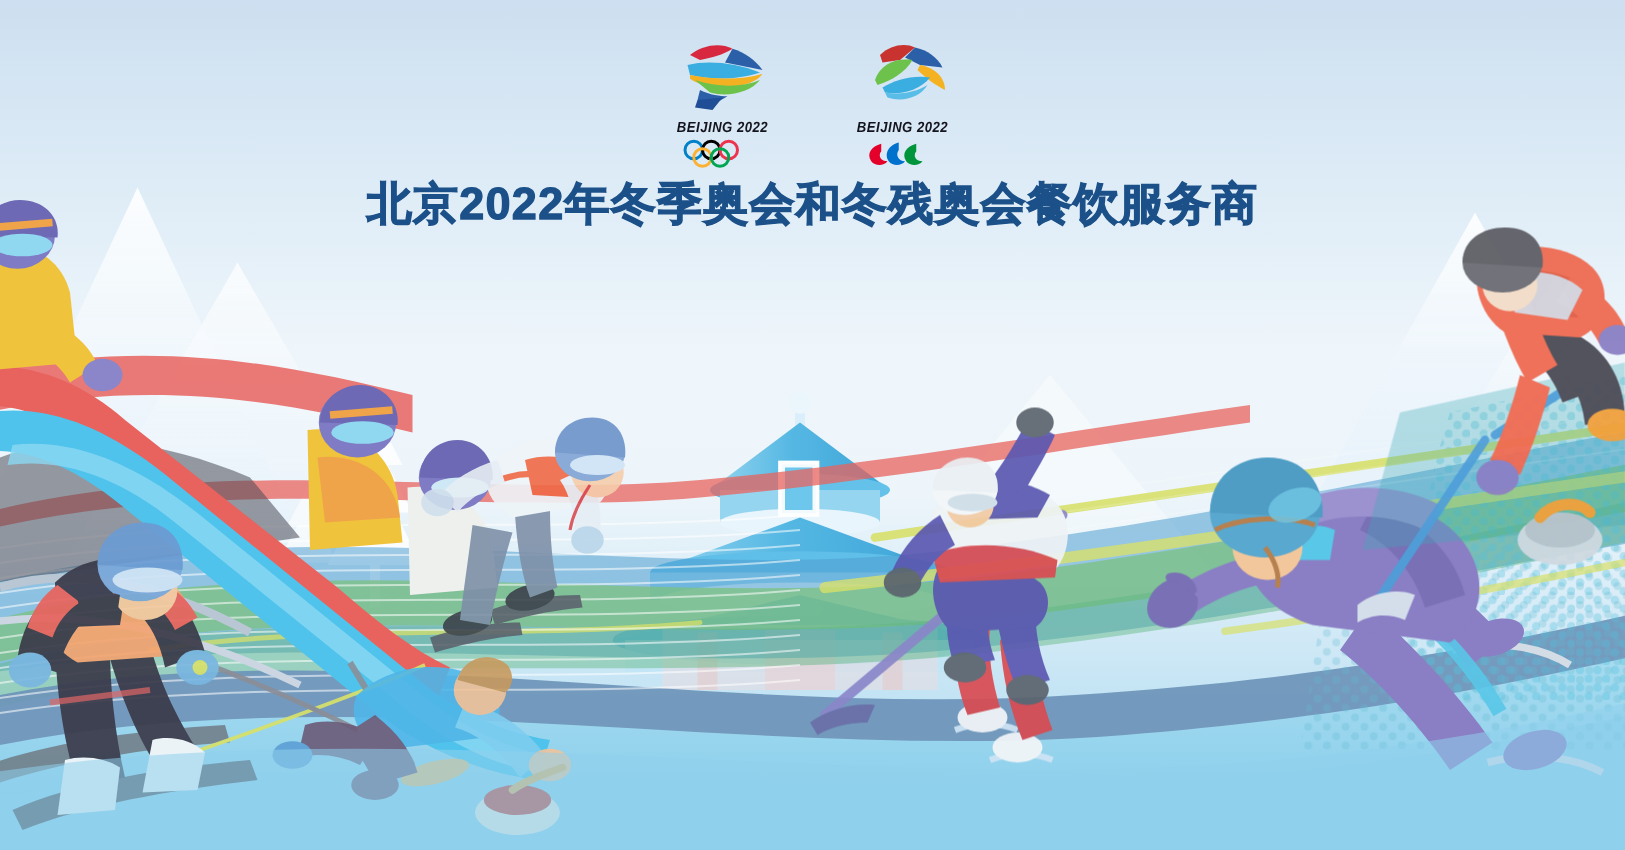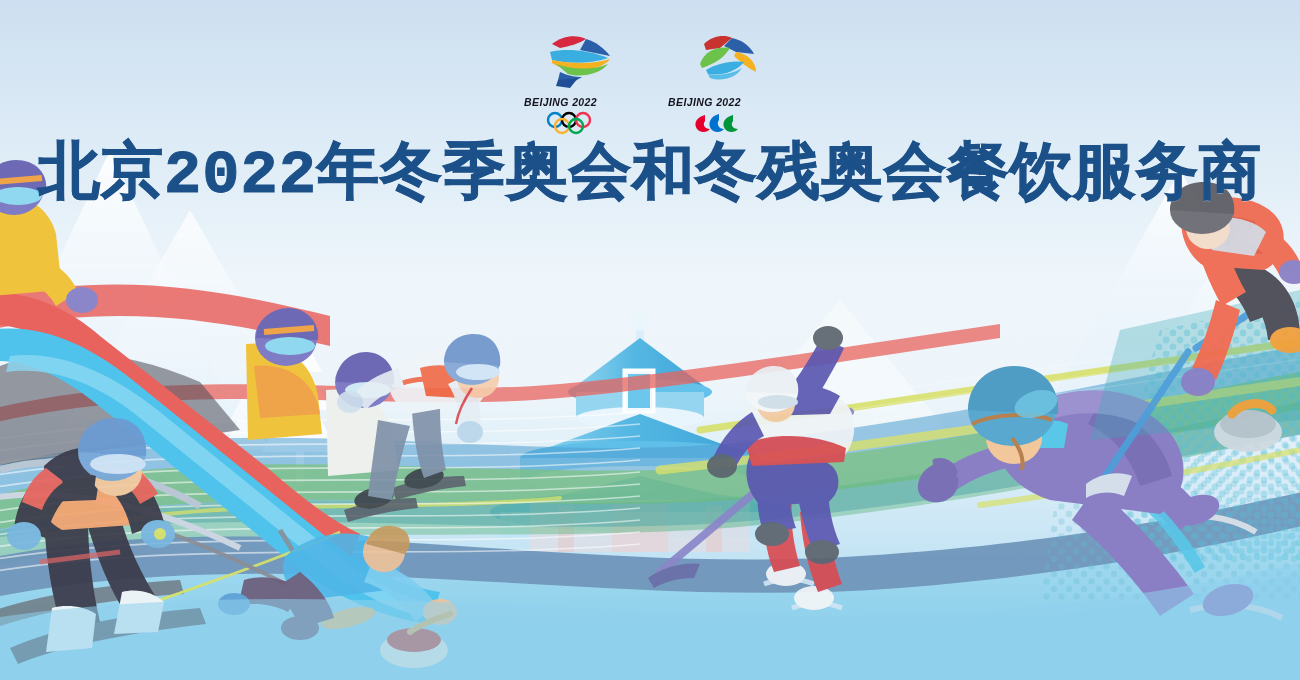--- a/index.html
+++ b/index.html
@@ -16,40 +16,40 @@
     background:linear-gradient(180deg,#cddff0 0%,#dbe9f5 18%,#eef5fb 38%,#f2f7fb 50%,#e6f1f8 62%,#bfe2f3 78%,#9ed7ef 100%);
   }
   #artwork { position:absolute; inset:0; width:1300px; height:680px; display:block; }
 
   
   .emblems {
     position:absolute; top:30px; left:0; width:1300px;
     display:flex; justify-content:center; gap:36px;
     z-index:30; pointer-events:auto;
   }
-  .emblem { width:108px; }
+  .emblem { width:108px; text-align:center; }
   .emblem svg { display:block; margin:0 auto; }
   .emb-word {
     font-family:"Liberation Sans", sans-serif;
     font-weight:bold; font-style:italic;
     font-size:10.5px; letter-spacing:.4px;
     color:#14141e; margin-top:2px; white-space:nowrap;
     transform:scaleY(1.12);
   }
 
   
   .title-wrap {
     position:absolute; top:144px; left:0; width:1300px;
     text-align:center; z-index:30;
   }
   .title {
     display:inline-block;
-    font-family:Liberation Mono, monospace;
+    font-family:Liberation Sans, sans-serif;
     font-weight:bold;
-    font-size:62px;
+    font-size:36px;
     line-height:1.04;
     letter-spacing:1px;
     color:#1b5089;
     white-space:nowrap;
     -webkit-text-stroke:1px #1b5089;
     text-shadow:0 1px 0 rgba(255,255,255,.55);
   }
 </style>
 </head>
 <body>

